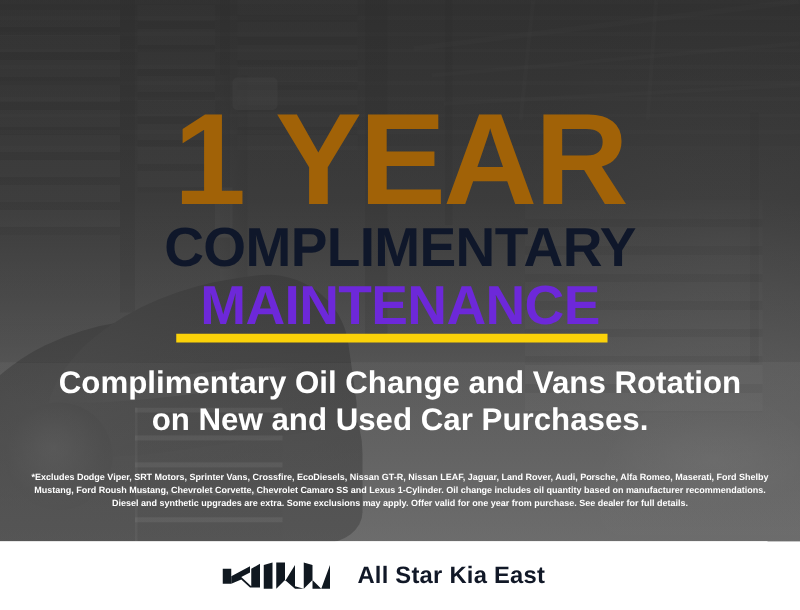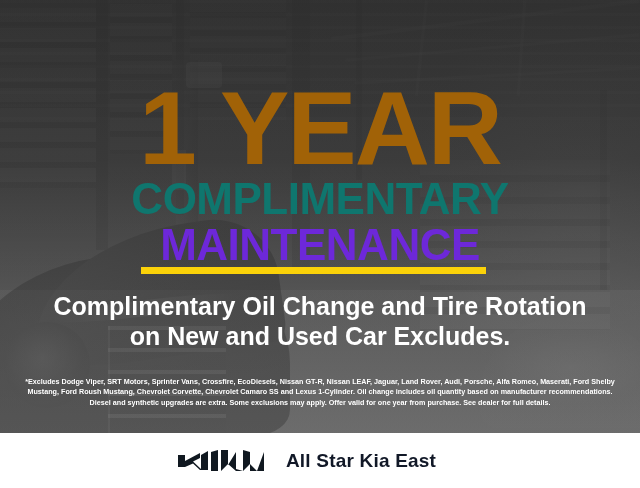--- a/index.html
+++ b/index.html
@@ -228,21 +228,21 @@
     line-height: 104px;
     font-weight: 700;
     letter-spacing: -2px;
     white-space: nowrap;
   }
 
   .headline-sub1 {
     position: absolute;
     left: 0; top: 177px;
     width: 640px;
-    color: #0f766e;
+    color: #0f172a;
     font-size: 44px;
     line-height: 44px;
     font-weight: 700;
     letter-spacing: -0.5px;
   }
   .headline-sub2 {
     position: absolute;
     left: 0; top: 223px;
     width: 640px;
     color: #6d28d9;
@@ -356,23 +356,23 @@
   <div class="copy">
 
     <div class="headline-year">1 YEAR</div>
 
     <div class="headline-sub1">COMPLIMENTARY</div>
 
     <div class="headline-sub2">MAINTENANCE</div>
 
     <div class="rule"></div>
 
-    <div class="offer-line1">Complimentary Oil Change and Tire Rotation</div>
-
-    <div class="offer-line2">on New and Used Car Excludes.</div>
+    <div class="offer-line1">Complimentary Oil Change and Vans Rotation</div>
+
+    <div class="offer-line2">on New and Used Car Purchases.</div>
 
     <div class="disclaimer">
       <div>*Excludes Dodge Viper, SRT Motors, Sprinter Vans, Crossfire, EcoDiesels, Nissan GT-R, Nissan LEAF, Jaguar, Land Rover, Audi, Porsche, Alfa Romeo, Maserati, Ford Shelby</div>
       <div>Mustang, Ford Roush Mustang, Chevrolet Corvette, Chevrolet Camaro SS and Lexus 1-Cylinder. Oil change includes oil quantity based on manufacturer recommendations.</div>
       <div>Diesel and synthetic upgrades are extra. Some exclusions may apply. Offer valid for one year from purchase. See dealer for full details.</div>
     </div>
 
   </div>
 
   <div class="footer">

